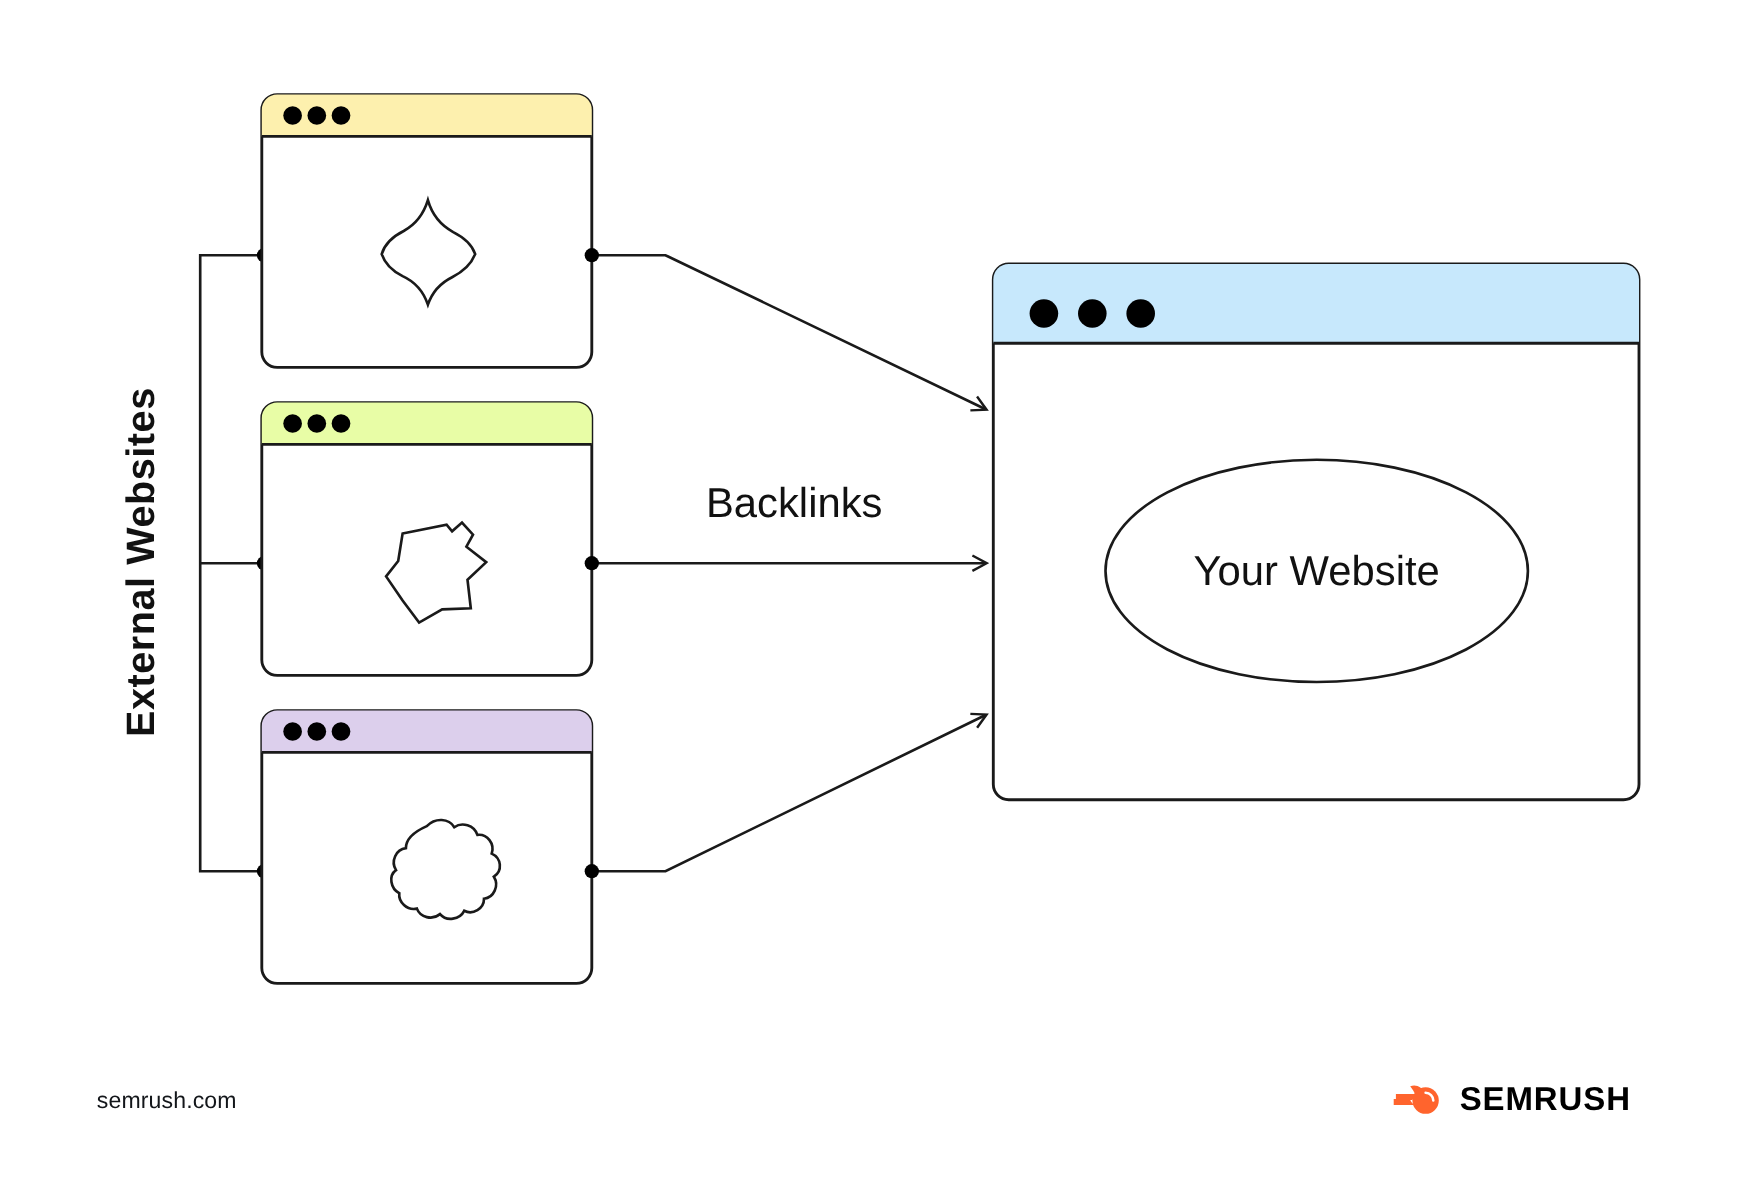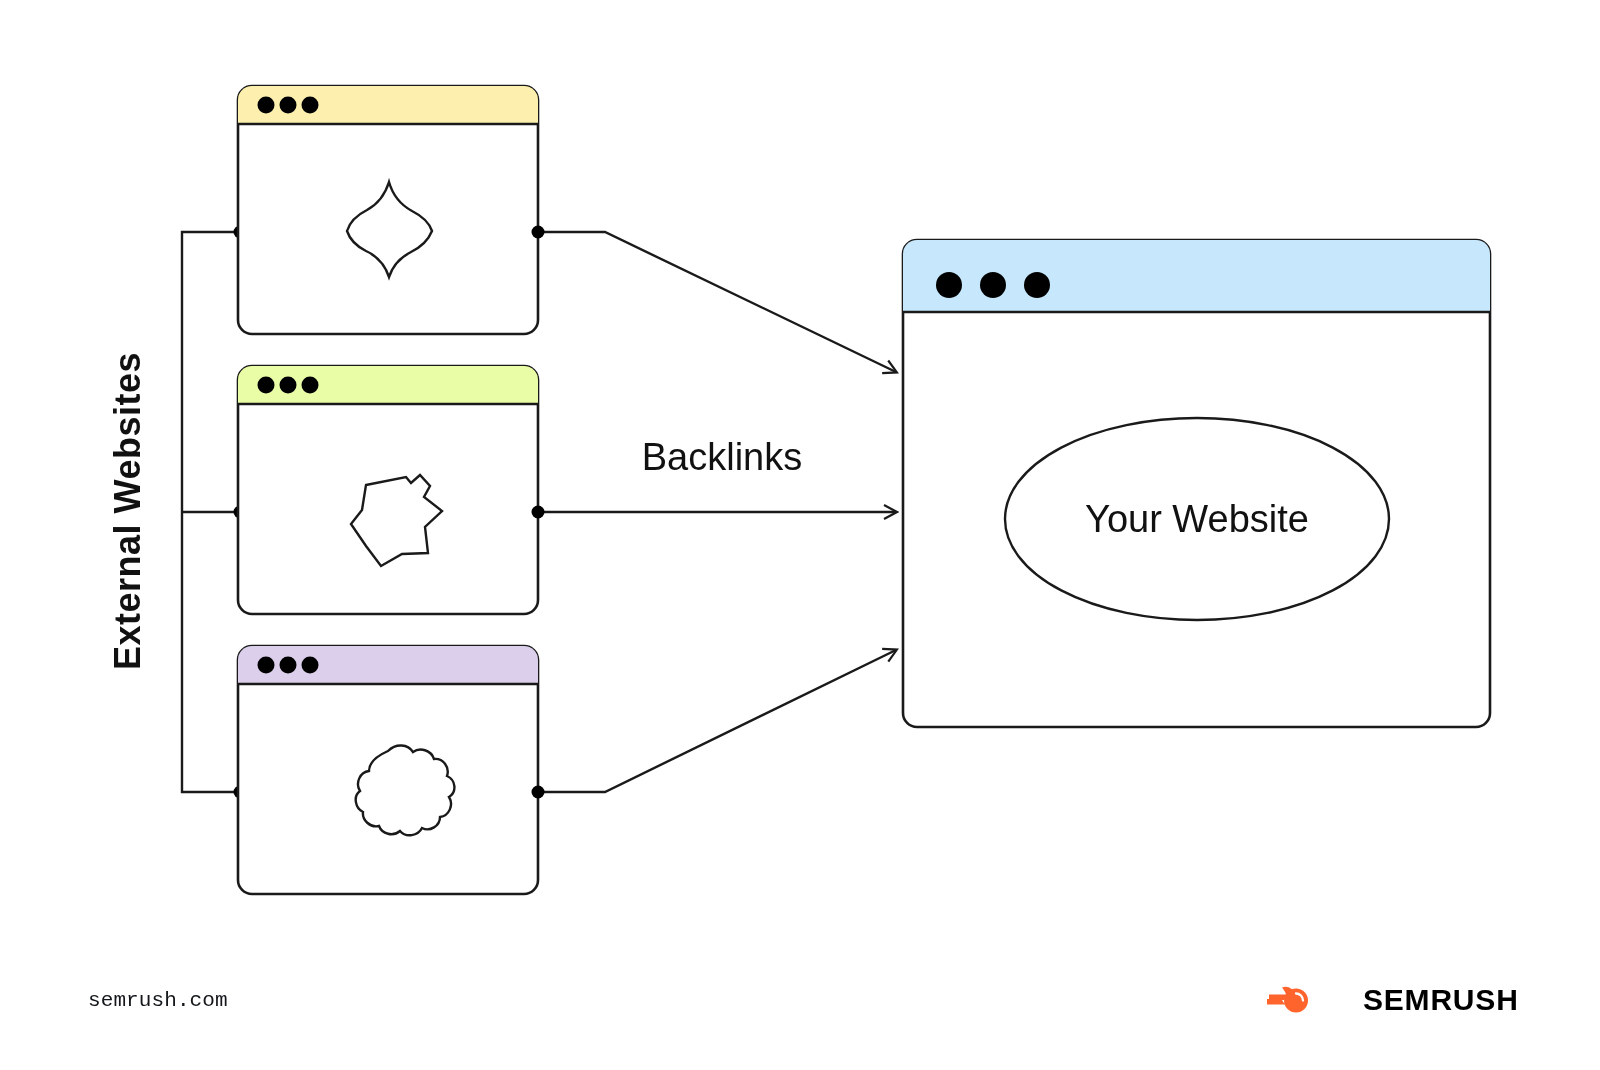--- a/index.html
+++ b/index.html
@@ -42,21 +42,21 @@
     font-size: 36px;
     font-weight: 700;
     letter-spacing: 0.5px;
   }
   .footer-url {
     position: absolute;
     left: 88px;
     top: 989px;
     font-size: 21px;
     color: #13161a;
-    font-family: Liberation Mono, monospace;
+    font-family: Liberation Sans, sans-serif;
     letter-spacing: 0.1px;
   }
   #brand-logo {
     position: absolute;
     left: 1266px;
     top: 982px;
     display: flex;
     align-items: center;
     gap: 13px;
   }
@@ -65,21 +65,20 @@
     height: 36px;
     display: block;
   }
   #brand-logo .brand-word {
     font-size: 30px;
     font-weight: 700;
     color: #000000;
     letter-spacing: 0.8px;
     font-family: "Liberation Sans", sans-serif;
     line-height: 1;
-    margin-left: 36px;
   }
   .conn-line { stroke: #1a1a1a; stroke-width: 2.4; fill: none; }
   .node-dot { fill: #000000; }
   .blob { fill: #ffffff; stroke: #1a1a1a; stroke-width: 2.4; }
 </style>
 </head>
 <body>
 
 <div id="stage">
 

